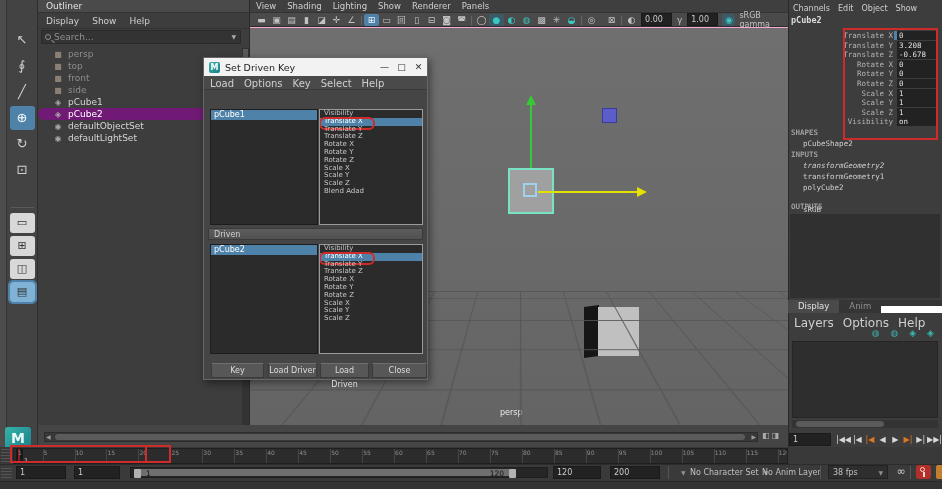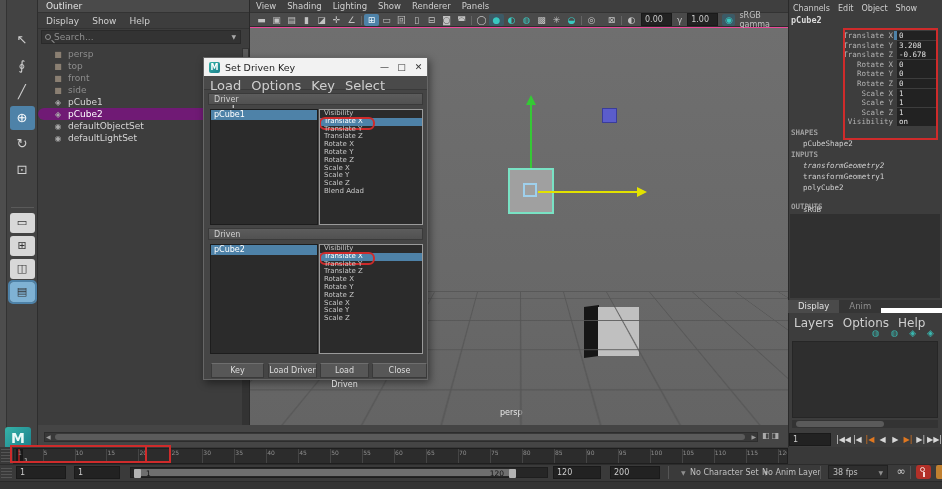--- a/index.html
+++ b/index.html
@@ -28,21 +28,21 @@
   .mag:after{content:"";position:absolute;width:4px;height:1px;background:#8f8f8f;transform:rotate(45deg);left:5px;top:6px;}
   #outliner-list{left:0;top:48px;width:205px;}
   .ol-row{height:12px;line-height:12px;padding-left:14px;white-space:nowrap;color:#d6d6d6;}
   .ol-row .ic{display:inline-block;width:12px;text-align:center;margin-right:4px;font-size:8px;color:#a9a9a9;}
   .ol-row.dim{color:#8d8d8d;}
   .ol-row.dim .ic{color:#8a7f72;}
   .ol-row.selected{background:#701a75;color:#fff;border-radius:6px;}
   #outliner-scroll{left:204px;top:48px;width:7px;height:377px;background:#333;}
   #outliner-scroll .thumb{position:absolute;left:1px;top:1px;width:5px;height:42px;background:#5a5a5a;}
   
-  #viewport{left:250px;top:0;width:538px;height:425px;background:#ec4899;}
+  #viewport{left:250px;top:0;width:538px;height:425px;background:#f9a8d4;}
   #vp-menus{height:12px;padding:1px 0 0 6px;background:#3f3f3f;}
   #vp-menus .menu{margin-right:11px;font-size:8.5px;}
   #vp-iconbar{height:15px;background:#4a4a4a;border-top:1px solid #333;border-bottom:1px solid #2c2c2c;
               display:flex;align-items:center;padding-left:4px;}
   .vpi{width:15px;height:12px;font-size:9px;line-height:12px;text-align:center;color:#c2c2c2;flex:0 0 auto;}
   .vpi.sep{width:5px;color:#6e6e6e;}
   .vpi.hl-blue{background:#4e82a8;border-radius:2px;color:#eaf4fa;}
   .vpi.hl-teal{color:#39c8c0;background:#3c5a66;border-radius:2px;}
   .vpi.teal{color:#39c8c0;}
   #vp-canvas{left:0;top:28px;width:538px;height:397px;overflow:hidden;
@@ -71,21 +71,21 @@
   .cb-row{position:absolute;left:0;width:152px;height:9px;}
   .cb-row .lbl{position:absolute;right:48px;top:0;font-family:"DejaVu Sans Mono",monospace;font-size:7.5px;color:#b4b4b4;white-space:nowrap;}
   .cb-row .val{position:absolute;left:108px;top:0;width:40px;height:9px;background:#222;
                font-family:"DejaVu Sans Mono",monospace;font-size:7.5px;color:#e0e0e0;padding-left:2px;line-height:9px;}
   .cb-row .chip{position:absolute;left:105px;top:0;width:3px;height:9px;background:#4e82a8;display:none;}
   .cb-row.keyed .chip{display:block;}
   .cb-sec{position:absolute;left:2px;font-family:"DejaVu Sans Mono",monospace;font-size:7.5px;color:#9f9f9f;font-weight:bold;}
   .cb-item{position:absolute;left:14px;font-family:"DejaVu Sans Mono",monospace;font-size:7.5px;color:#cfcfcf;}
   #cb-dark{left:790px;top:214px;width:150px;height:84px;background:#303030;}
   
-  #layer-tabs{left:788px;top:300px;width:154px;height:13px;background:#353535;border-bottom:5px solid #ffffff;}
+  #layer-tabs{left:788px;top:300px;width:154px;height:13px;background:#353535;border-bottom:7px solid #ffffff;}
   .ltab{display:inline-block;padding:1px 10px 0 10px;height:13px;font-size:8.5px;color:#8f8f8f;background:#353535;}
   .ltab.active{background:#4a4a4a;color:#e0e0e0;}
   #layer-menus{left:788px;top:314px;width:154px;padding:2px 0 0 6px;}
   #layer-menus .menu{margin-right:9px;font-size:12px;}
   #layer-icons{left:788px;top:328px;width:150px;text-align:right;color:#39b8b0;font-size:9px;letter-spacing:4px;}
   #layer-list{left:792px;top:341px;width:146px;height:77px;background:#2e2e2e;border:1px solid #262626;}
   #layer-hscroll{left:792px;top:420px;width:146px;height:8px;background:#333;}
   #layer-hscroll .thumb{position:absolute;left:4px;top:1px;width:88px;height:6px;background:#5a5a5a;border-radius:3px;}
   
   #cur-frame{left:789px;top:433px;width:42px;height:13px;}
@@ -138,21 +138,21 @@
   
   #dialog{left:203px;top:57px;width:225px;height:323px;background:#454545;border:1px solid #666;
           box-shadow:2px 3px 8px rgba(0,0,0,.45);}
   #dlg-titlebar{height:18px;background:#f2f2f2;display:flex;align-items:center;}
   #dlg-mi{width:11px;height:11px;margin:0 5px 0 5px;border-radius:2px;
      background:linear-gradient(135deg,#36b3a8,#1b7f8c);color:#fff;font-size:8px;font-weight:bold;
      text-align:center;line-height:11px;}
   #dlg-title{flex:1;color:#222;font-size:9.5px;}
   .dlg-ctl{width:17px;text-align:center;color:#333;font-size:9px;}
   #dlg-menus{height:14px;background:#4a4a4a;border-bottom:1px solid #3a3a3a;padding:2px 0 0 6px;}
-  #dlg-menus .menu{margin-right:10px;font-size:13px;}
+  #dlg-menus .menu{margin-right:10px;font-size:10px;}
   .dlg-hdr{position:absolute;left:4px;width:215px;height:12px;background:linear-gradient(#5c5c5c,#515151);
            border:1px solid #3a3a3a;font-size:8px;color:#d0d0d0;padding:1px 0 0 5px;}
   .obj-list{position:absolute;background:#2b2b2b;border:1px solid #1d1d1d;}
   .attr-list{position:absolute;background:#2b2b2b;border:1px solid #9a9a9a;overflow:hidden;}
   .obj-row{height:10px;line-height:10px;font-size:8px;padding-left:3px;color:#fff;background:#4e82a8;}
   .attr-row{position:relative;height:7.8px;line-height:7.8px;font-size:7px;padding-left:4px;color:#c6c6c6;white-space:nowrap;}
   .attr-row.selected{background:#4e82a8;color:#fff;}
   .attr-row.circled:after{content:"";position:absolute;left:-1px;top:-1px;width:52px;height:9px;
       border:2px solid #cf2b2b;border-radius:6px;}
   .dlg-btn{position:absolute;top:305px;height:15px;background:#575757;border:1px solid #3a3a3a;
@@ -513,21 +513,20 @@
     <div id="dlg-titlebar">
       <div id="dlg-mi">M</div>
       <div id="dlg-title">Set Driven Key</div>
       <div class="dlg-ctl">—</div>
       <div class="dlg-ctl">□</div>
       <div class="dlg-ctl">✕</div>
     </div>
     <div id="dlg-menus">
       
     <span class="menu">Load</span><span class="menu">Options</span><span class="menu">Key</span><span class="menu">Select</span><span class="menu">Help</span></div>
-    <div class="dlg-hdr" style="top:35px">Driver</div>
     <div class="obj-list" style="left:6px;top:51px;width:108px;height:116px">
       <div class="obj-row">pCube1</div>
     </div>
     <div class="attr-list" style="left:115px;top:51px;width:104px;height:116px">
 
     <div class="attr-row"><span>Visibility</span></div>
         <div class="attr-row selected circled"><span>Translate X</span></div>
         <div class="attr-row"><span>Translate Y</span></div>
         <div class="attr-row"><span>Translate Z</span></div>
         <div class="attr-row"><span>Rotate X</span></div>

